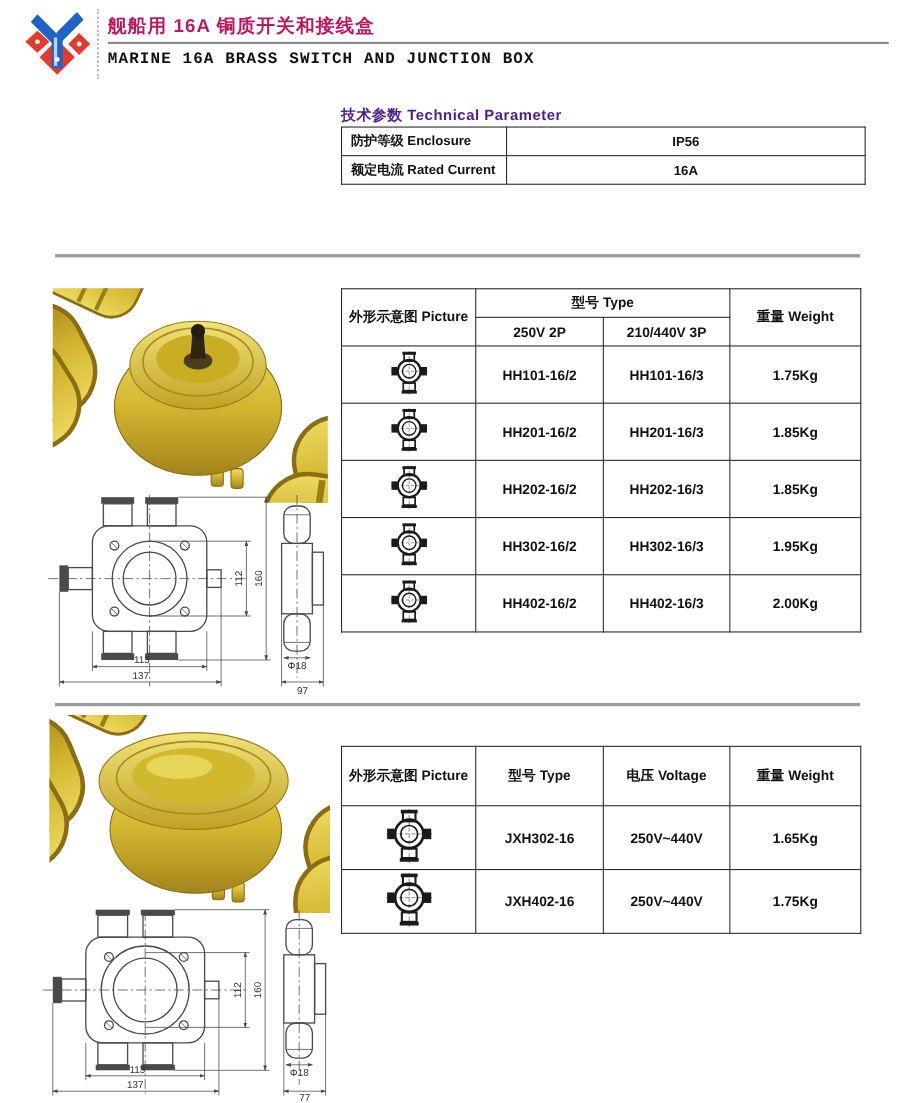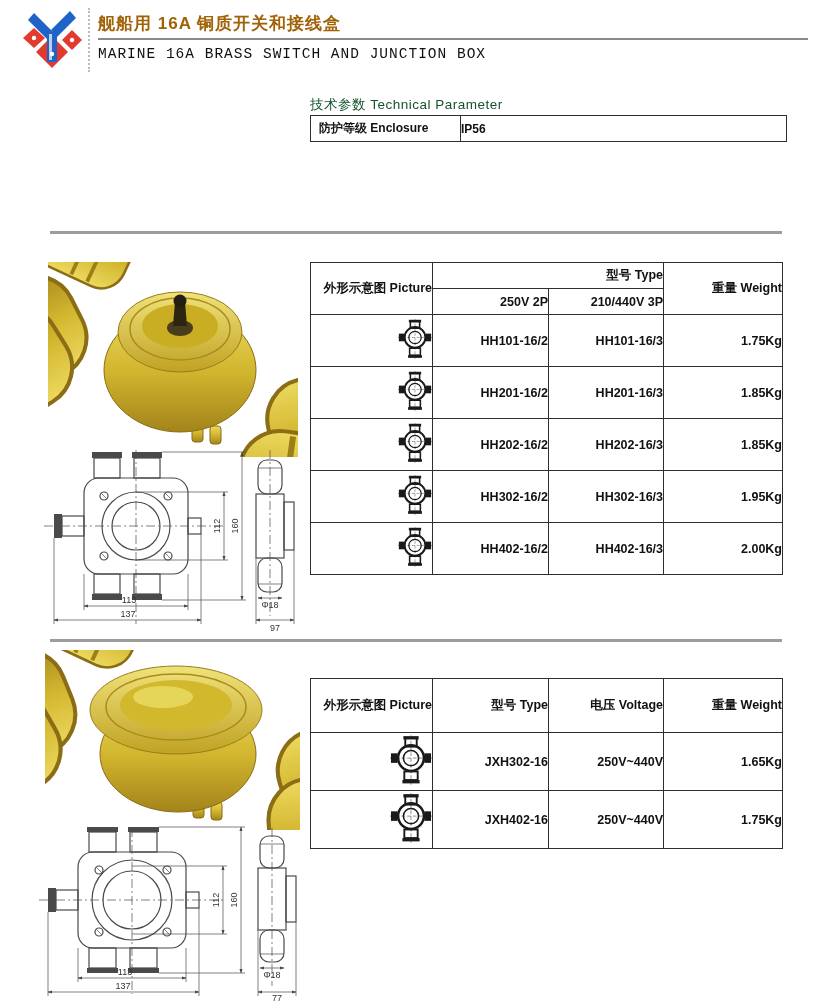--- a/index.html
+++ b/index.html
@@ -2,39 +2,39 @@
 <html><head>
 <meta charset="utf-8">
 <style>
   * { margin:0; padding:0; box-sizing:border-box; }
   body { background:#e8e8e8; font-family:"Liberation Sans", sans-serif; }
   .page { position:relative; width:830px; height:1003px; background:#ffffff; margin:0 auto; overflow:hidden; }
 
   
   .logo { position:absolute; left:20px; top:8px; width:64px; height:66px; }
   .logo-divider { position:absolute; left:88px; top:8px; height:64px; border-left:2px dotted #b8bdbd; }
-  .title-zh { position:absolute; left:98px; top:12px; font-size:17px; font-weight:bold; color:#a16207; letter-spacing:1px; }
+  .title-zh { position:absolute; left:98px; top:12px; font-size:17px; font-weight:bold; color:#be185d; letter-spacing:1px; }
   .title-rule { position:absolute; left:98px; top:38px; width:710px; height:2px; background:#8a8a8a; }
-  .title-en { position:absolute; left:98px; top:46px; font-family:"Liberation Mono", monospace; font-size:14.5px; font-weight:normal; color:#111; letter-spacing:1px; }
+  .title-en { position:absolute; left:98px; top:46px; font-family:"Liberation Mono", monospace; font-size:14.5px; font-weight:bold; color:#111; letter-spacing:1px; }
 
   
-  .tech-heading { position:absolute; left:310px; top:96px; font-size:13.5px; font-weight:normal; color:#14532d; letter-spacing:0.5px; }
+  .tech-heading { position:absolute; left:310px; top:96px; font-size:13.5px; font-weight:bold; color:#4c1d95; letter-spacing:0.5px; }
   table { border-collapse:collapse; table-layout:fixed; }
   .tech-table { position:absolute; left:310px; top:115px; width:476px; }
   .tech-table td { border:1px solid #2e2e2e; height:26px; font-size:12px; font-weight:bold; color:#111; }
   .tech-table td.lbl { padding-left:8px; text-align:left; }
-  .tech-table td.val { text-align:left;margin-left:40px; }
+  .tech-table td.val { text-align:center;margin-left:40px; }
 
   .h-divider { position:absolute; left:50px; width:732px; height:3px; background:#9c9c9c; }
   .div1 { top:231px; }
   .div2 { top:639px; }
 
   
   .prod-table { position:absolute; left:310px; width:472px; }
-  .prod-table td, .prod-table th { border:1px solid #2e2e2e; text-align:right; vertical-align:middle; font-size:12.5px; font-weight:bold; color:#111; }
+  .prod-table td, .prod-table th { border:1px solid #2e2e2e; text-align:center; vertical-align:middle; font-size:12.5px; font-weight:bold; color:#111; }
   .t1 { top:262px; }
   .t1 th { height:26px; }
   .t1 td.body { height:52px; }
   .t2 { top:678px; }
   .t2 th { height:54px; }
   .t2 td.body { height:58px; }
   .picto-sm { width:34px; height:40px; }
   .picto-lg { width:42px; height:50px; }
 
   
@@ -110,20 +110,24 @@
     <colgroup>
         <col style="width:150px">
         <col style="width:160px">
         <col style="width:166px">
       </colgroup>
     <tbody>
         <tr>
       <td class="lbl">防护等级 Enclosure</td>
       <td class="val" colspan="2">IP56</td>
     </tr>
+    <tr>
+      <td class="lbl">额定电流 Rated Current</td>
+      <td class="val" colspan="2">16A</td>
+    </tr>
   </tbody>
     </table>
 
   <div class="h-divider div1"></div>
 
   <svg class="photo1" viewBox="0 0 250 195">
     <use href="#gland" transform="translate(58,62) rotate(205) scale(0.62)"></use>
     <use href="#gland" transform="translate(192,86) rotate(-14)"></use>
     <use href="#gland" transform="translate(196,118) rotate(8)"></use>
     <use href="#gland" transform="translate(80,130) rotate(153)"></use>

